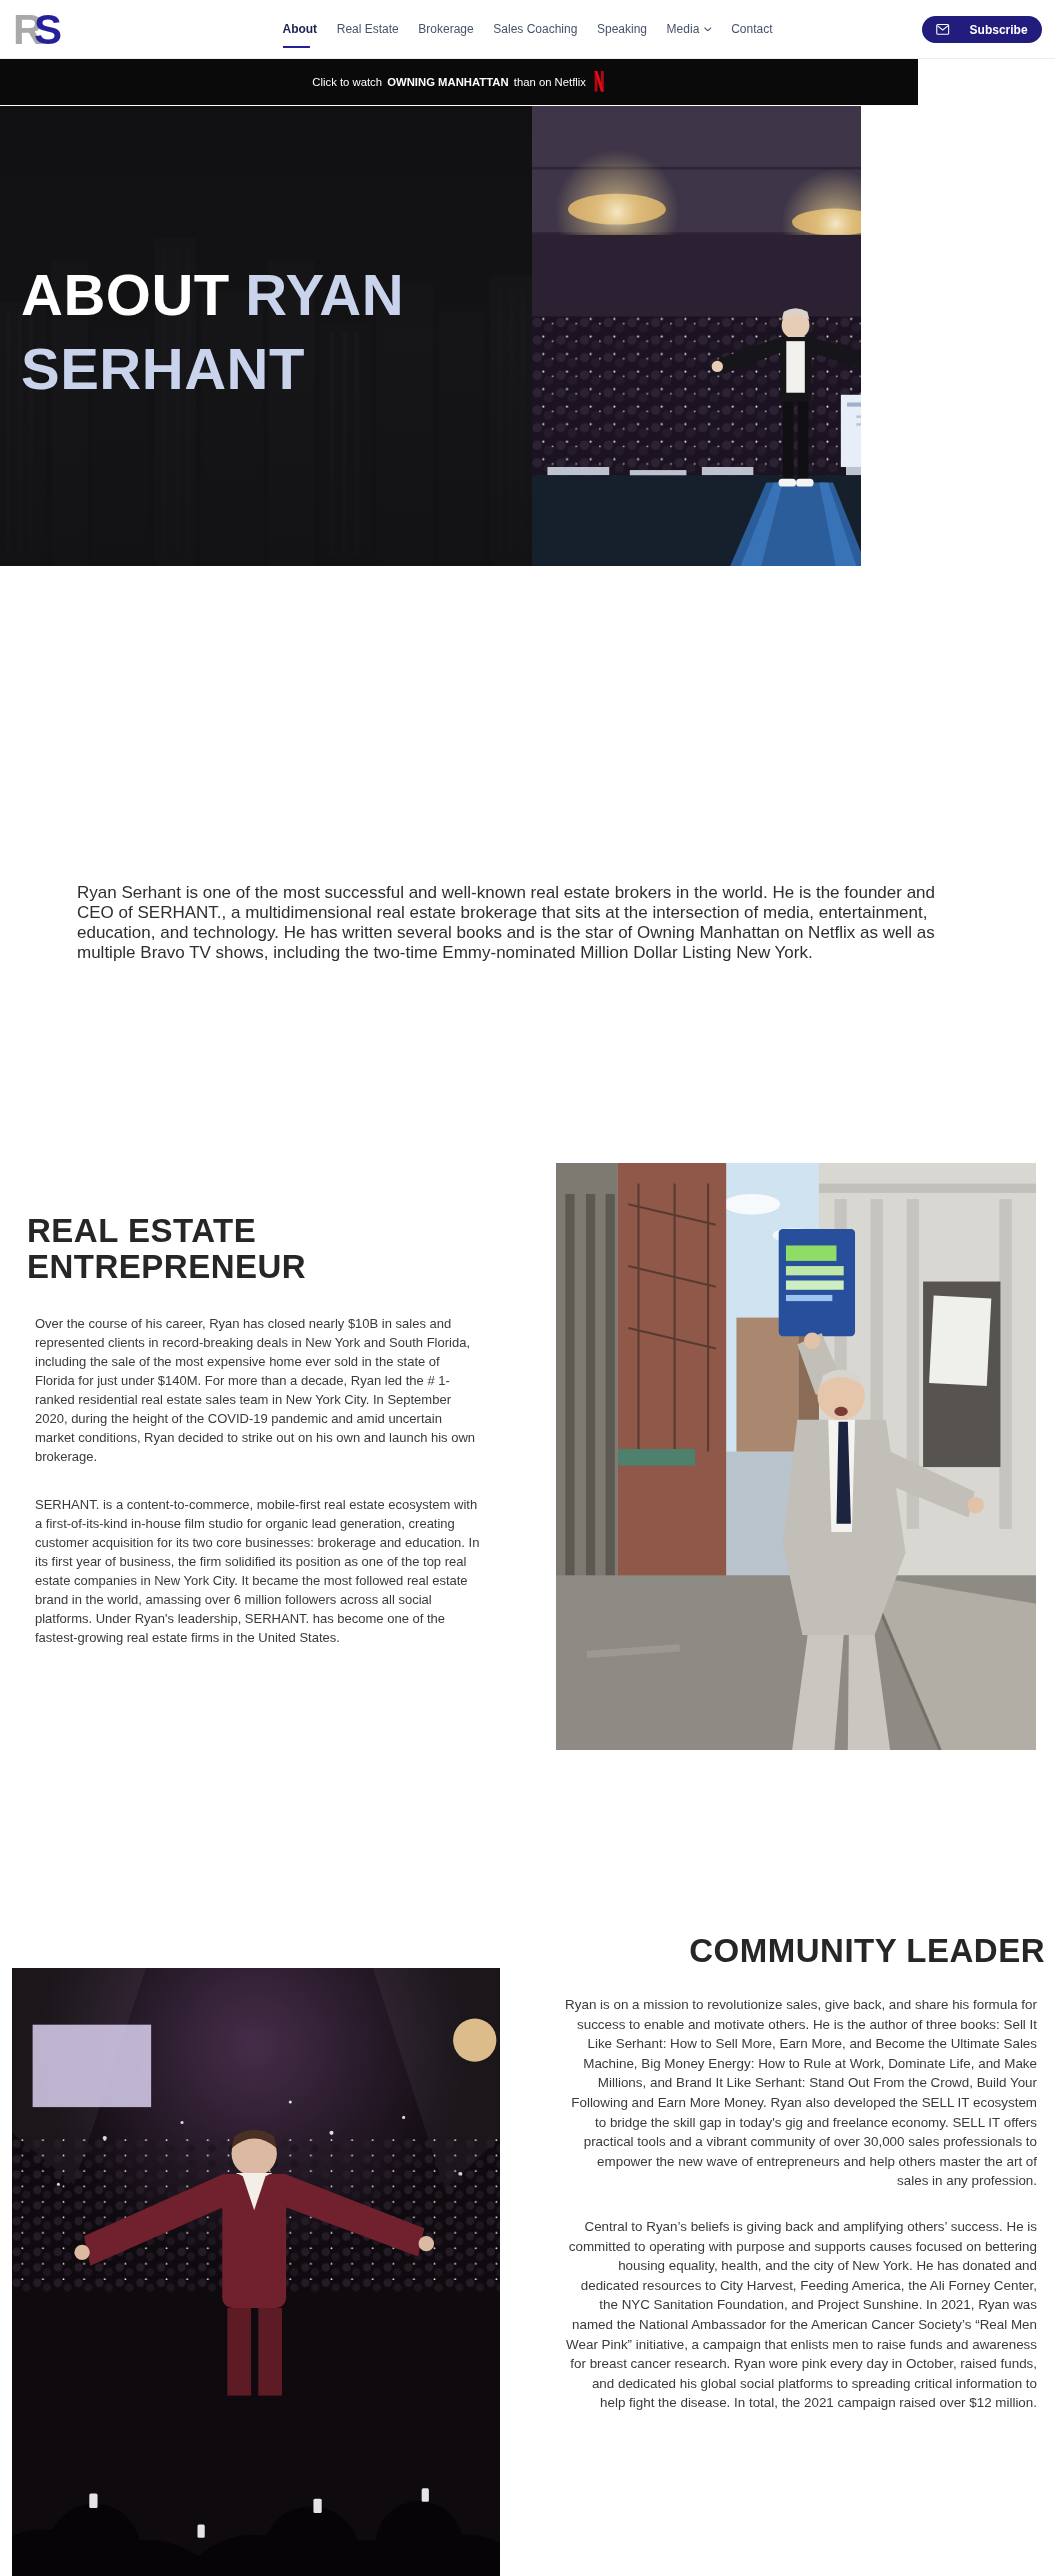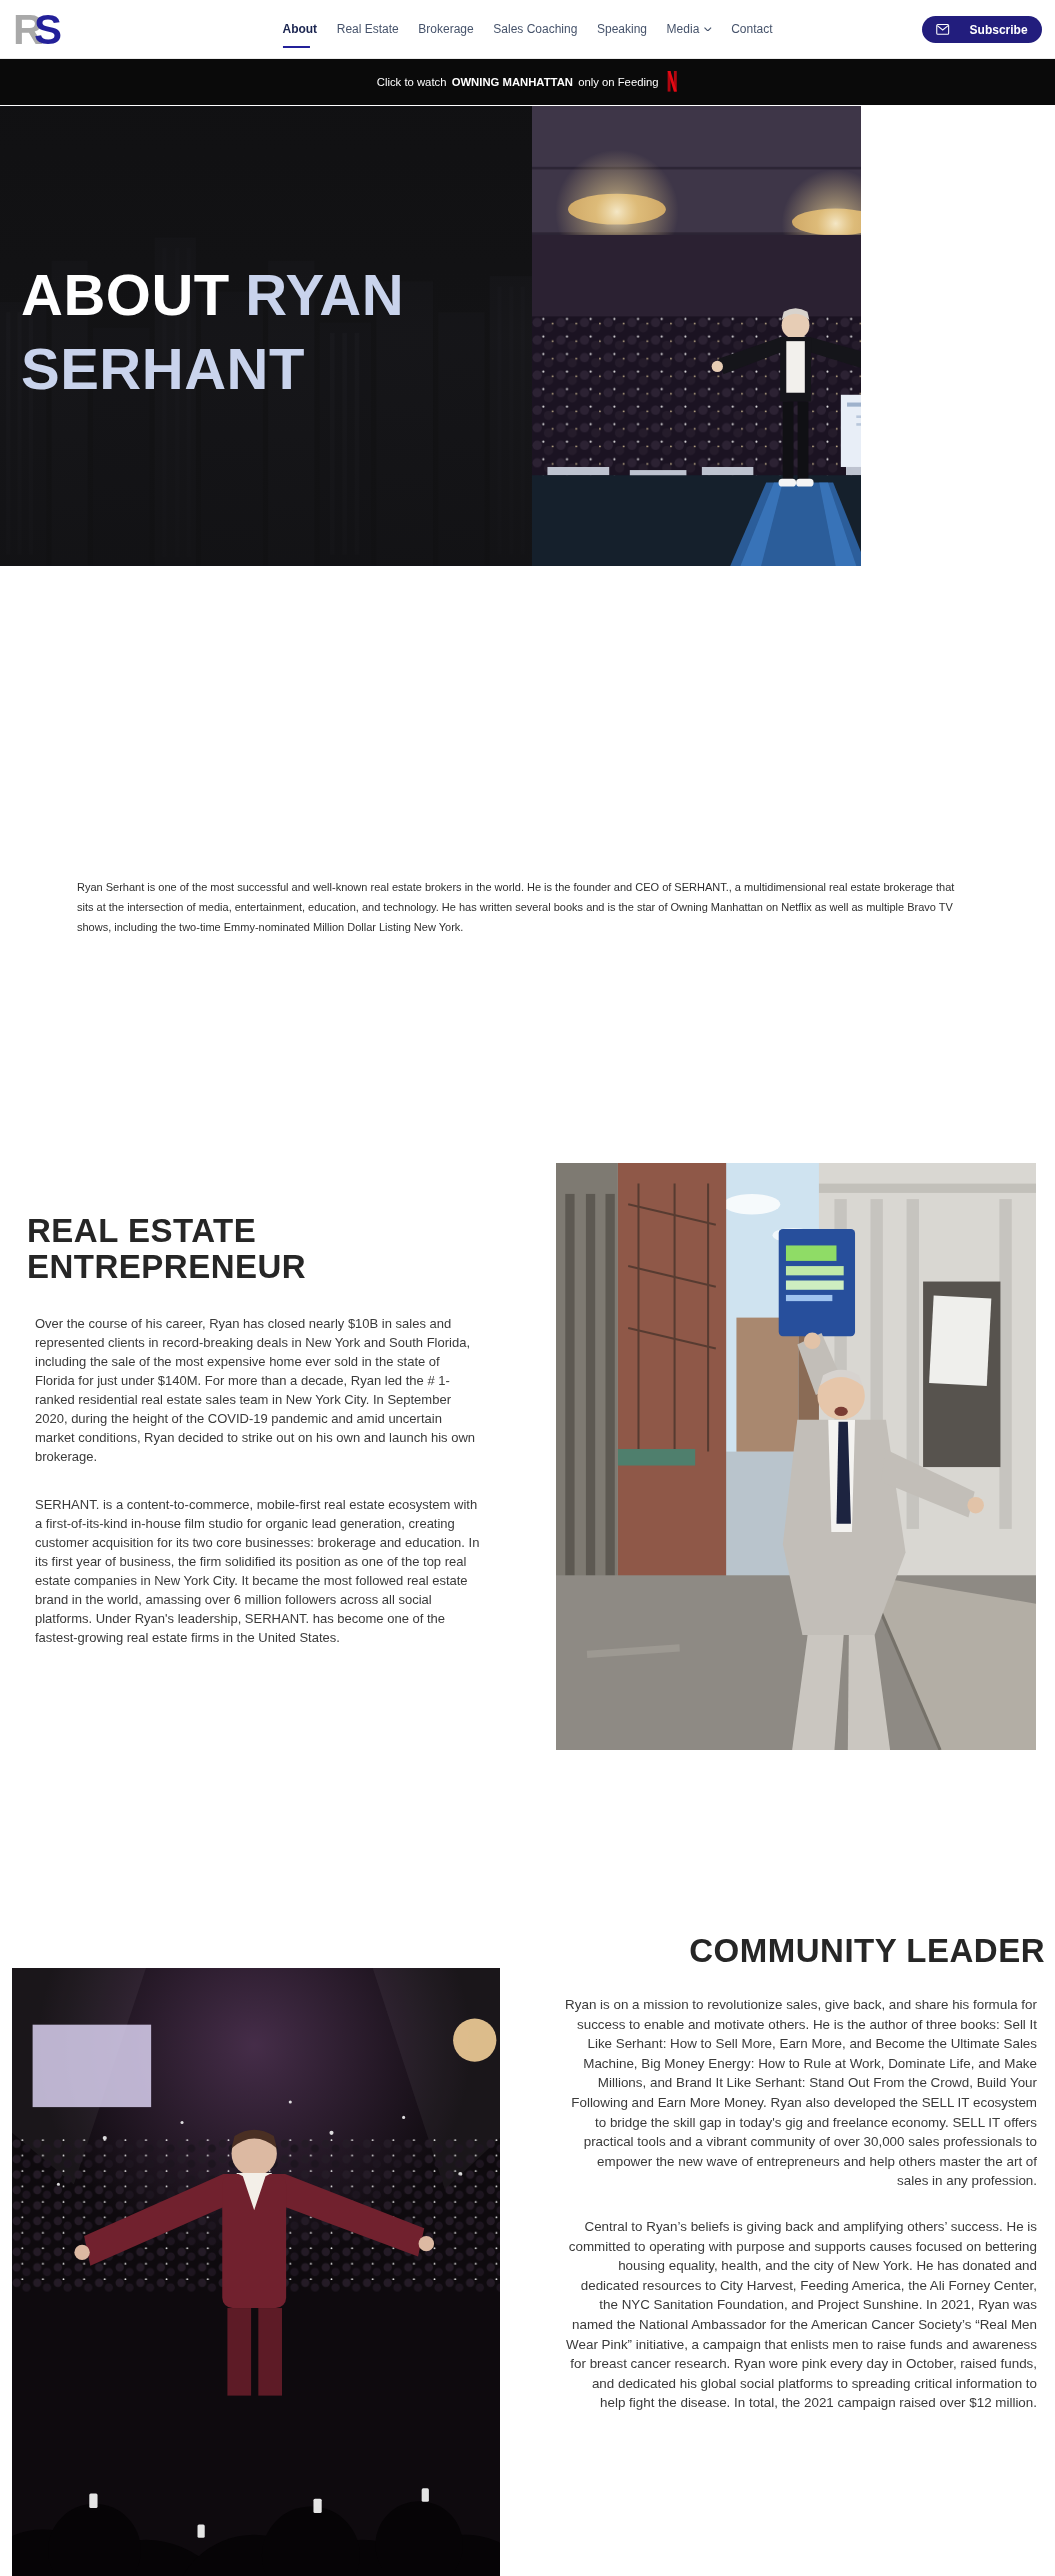--- a/index.html
+++ b/index.html
@@ -11,34 +11,34 @@
   .logo{position:absolute;left:13px;top:4px;font-size:42px;font-weight:700;letter-spacing:-2.1px;line-height:52px;cursor:pointer;}
   .logo .lr{color:#a9a9a9;}
   .logo .ls{color:#232099;margin-left:-7.2px;}
   .nav{position:absolute;left:50%;top:0;transform:translateX(-50%);height:58px;display:flex;align-items:center;gap:19.6px;white-space:nowrap;}
   .nav-item{font-size:12px;color:#46536b;font-weight:500;cursor:pointer;display:flex;align-items:center;gap:4.6px;padding:4.1px 0;}
   .nav-item.active{color:#1b2550;font-weight:700;position:relative;}
   .nav-item.active::after{content:"";position:absolute;left:0;bottom:-8.2px;width:27px;height:2.1px;background:#232099;}
   .subscribe-btn{position:absolute;right:13px;top:16px;height:27px;padding:0 14.4px;border-radius:14px;background:#221d7d;color:#fff;font-size:12px;font-weight:600;display:flex;align-items:center;gap:20px;border:none;cursor:pointer;}
 
   
-  .banner{position:absolute;top:58px;left:0;width:1055px;height:47px;background:#0a0a0a;color:#fff;display:flex;align-items:center;justify-content:center;gap:5.2px;font-size:11.3px;cursor:pointer;}
+  .banner{position:absolute;top:58px;left:0;width:918px;height:47px;background:#0a0a0a;color:#fff;display:flex;align-items:center;justify-content:center;gap:5.2px;font-size:11.3px;cursor:pointer;}
   .banner b{font-weight:800;}
   .banner svg{margin-left:2.1px;}
 
   
   .hero{position:absolute;top:106px;left:0;width:861px;height:460px;background:#1d4ed8;overflow:hidden;}
   .hero-title{position:absolute;left:21px;top:152px;font-weight:800;font-size:58px;line-height:74px;letter-spacing:0.5px;white-space:nowrap;}
   .hero-title .w{color:#ffffff;}
   .hero-title .a{color:#c9d3ec;}
   .hero-photo{position:absolute;left:532px;top:0;width:523px;height:460px;}
 
   
   .intro-headline{position:absolute;left:77px;top:720px;width:891px;font-size:34px;line-height:40px;font-weight:800;color:#232323;}
-  .intro-para{position:absolute;left:77px;top:866px;width:878px;font-size:11px;line-height:20px;color:#2f2f2f;}
+  .intro-para{position:absolute;left:77px;top:866px;width:878px;font-size:17px;line-height:20px;color:#2f2f2f;}
 
   
   .sec-heading{font-size:33px;line-height:36px;font-weight:800;color:#262626;letter-spacing:0.5px;margin:0;}
   .sec-para{font-size:13px;line-height:19px;color:#3a3a3a;margin:8px;}
   .re-text{position:absolute;left:27px;top:1213px;width:464px;}
   .re-text .sec-para{margin-top:29px;}
   .re-photo{position:absolute;left:556px;top:1163px;width:480px;height:587px;}
   .cl-photo{position:absolute;left:12px;top:1968px;width:488px;height:644px;}
   .cl-text{position:absolute;left:556px;top:1933px;width:489px;text-align:right;}
   .cl-text .sec-para{margin-top:26px;font-size:13.4px;line-height:19.6px;}
@@ -72,21 +72,21 @@
           <rect x="1" y="1" width="22" height="18" rx="2" fill="none" stroke="#fff" stroke-width="2"></rect>
           <path d="M2 3 L12 11 L22 3" fill="none" stroke="#fff" stroke-width="2"></path>
         </svg>
       <span>Subscribe</span>
     </button>
   </div>
 
   <div class="banner">
     <span>Click to watch </span>
     <b>OWNING MANHATTAN</b>
-    <span> only on Feeding</span>
+    <span> than on Netflix</span>
     <svg width="12.4" height="20.6" viewBox="0 0 20 36">
         <path d="M2 0 h5 v36 h-5 z" fill="#b00710"></path>
         <path d="M13 0 h5 v36 h-5 z" fill="#b00710"></path>
         <path d="M2 0 h5 l11 36 h-5 z" fill="#e50914"></path>
       </svg>
   </div>
 
   <div class="hero">
     <svg style="position:absolute;left:0;top:0;" width="532" height="460" viewBox="0 0 1032 892">
       <rect width="1032" height="892" fill="#141416"></rect>

